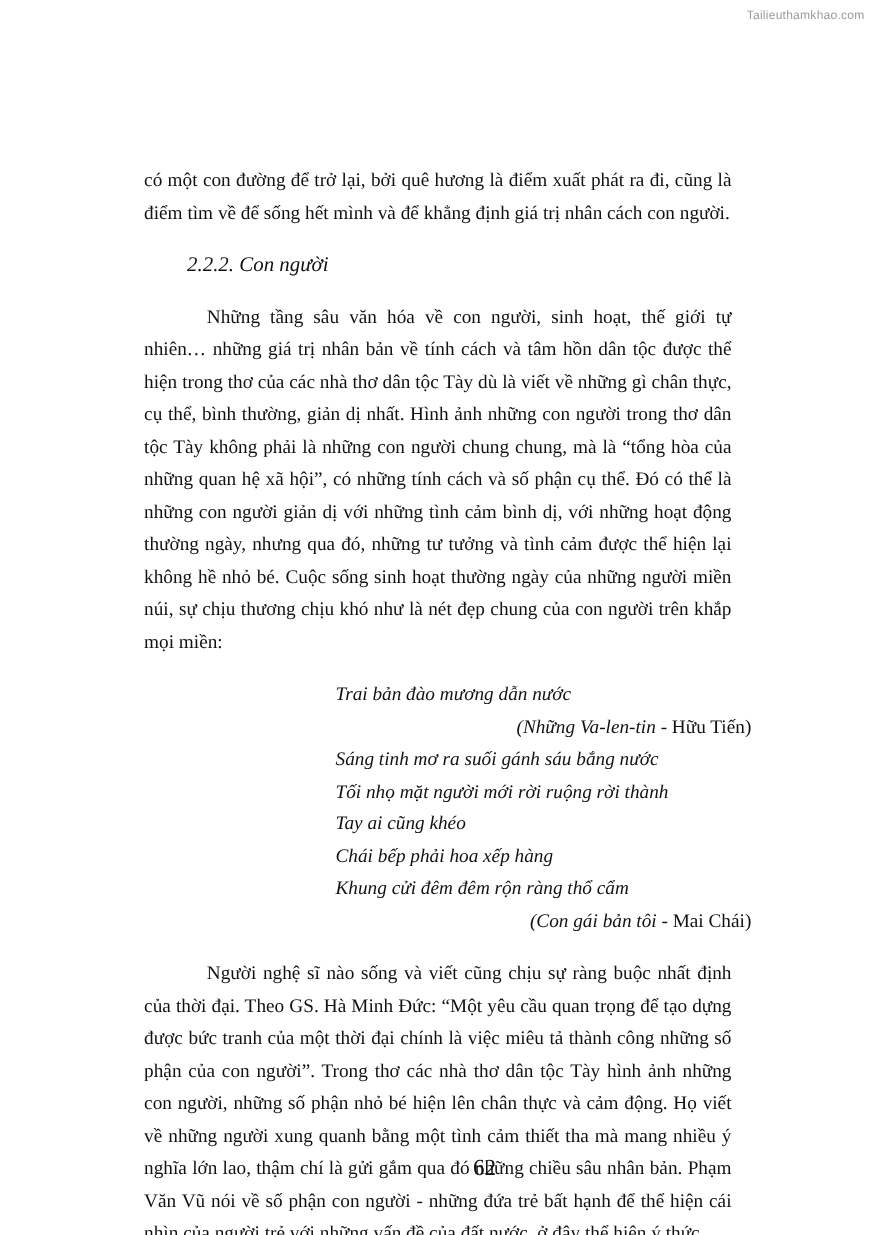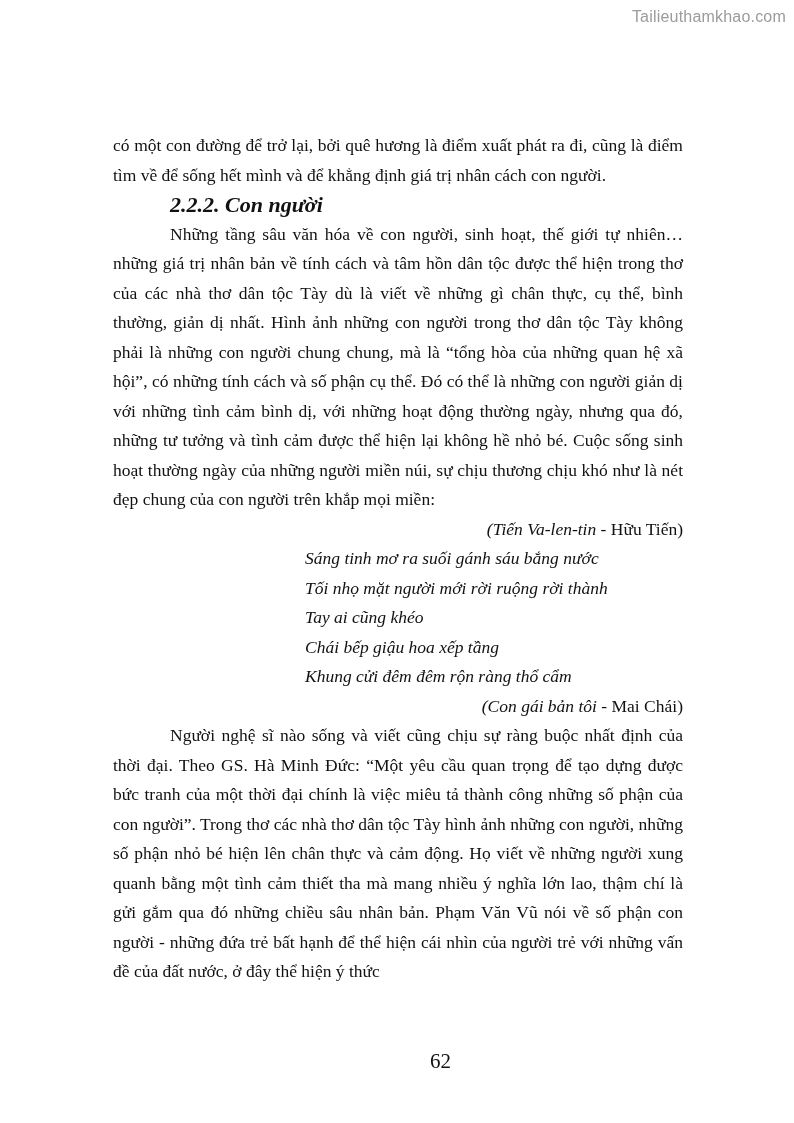--- a/index.html
+++ b/index.html
@@ -11,42 +11,42 @@
     background: #ffffff;
     font-family: "Liberation Serif", "DejaVu Serif", serif;
     color: #111111;
     overflow: hidden;
   }
   .watermark {
     position: absolute;
     top: 8px;
     right: 8px;
     font-family: "Liberation Sans", "DejaVu Sans", sans-serif;
-    font-size: 16px;
+    font-size: 11px;
     color: #9b9b9b;
     letter-spacing: 0.2px;
   }
   .content {
     position: absolute;
     left: 113px;
     top: 131px;
     width: 570px;
     font-size: 17.5px;
     line-height: 29.5px;
   }
   .body-para {
-    margin: 0;
+    margin: 18px;
     text-align: justify;
     text-align-last: left;
   }
   .body-para.indented { text-indent: 57px; }
   .section-heading {
     margin: 0;
-    font-size: 22px;
-    font-weight: bold;
+    font-size: 19px;
+    font-weight: normal;
     font-style: italic;
     text-indent: 57px;
     line-height: 29.5px;
   }
   .poem {
     margin: 0 0 0 192px;
     font-style: italic;
   }
   .poem-line { white-space: nowrap; }
   .attribution {
@@ -72,29 +72,30 @@
 
   <div class="content">
 
     <p class="body-para">có một con đường để trở lại, bởi quê hương là điểm xuất phát ra đi, cũng là điểm tìm về để sống hết mình và để khẳng định giá trị nhân cách con người.</p>
 
     <h3 class="section-heading">2.2.2. Con người</h3>
 
     <p class="body-para indented">Những tầng sâu văn hóa về con người, sinh hoạt, thế giới tự nhiên… những giá trị nhân bản về tính cách và tâm hồn dân tộc được thể hiện trong thơ của các nhà thơ dân tộc Tày dù là viết về những gì chân thực, cụ thể, bình thường, giản dị nhất. Hình ảnh những con người trong thơ dân tộc Tày không phải là những con người chung chung, mà là “tổng hòa của những quan hệ xã hội”, có những tính cách và số phận cụ thể. Đó có thể là những con người giản dị với những tình cảm bình dị, với những hoạt động thường ngày, nhưng qua đó, những tư tưởng và tình cảm được thể hiện lại không hề nhỏ bé. Cuộc sống sinh hoạt thường ngày của những người miền núi, sự chịu thương chịu khó như là nét đẹp chung của con người trên khắp mọi miền:</p>
 
     <div class="poem">
+      <div class="poem-line">Trai bản đào mương dẫn nước</div>
     </div>
 
-    <p class="attribution"><span class="work-title">(Tiến Va-len-tin</span><span class="author"> - Hữu Tiến)</span></p>
+    <p class="attribution"><span class="work-title">(Những Va-len-tin</span><span class="author"> - Hữu Tiến)</span></p>
 
     <div class="poem">
       <div class="poem-line">Sáng tinh mơ ra suối gánh sáu bắng nước</div>
       <div class="poem-line">Tối nhọ mặt người mới rời ruộng rời thành</div>
       <div class="poem-line">Tay ai cũng khéo</div>
-      <div class="poem-line">Chái bếp giậu hoa xếp tầng</div>
+      <div class="poem-line">Chái bếp phải hoa xếp hàng</div>
       <div class="poem-line">Khung cửi đêm đêm rộn ràng thổ cẩm</div>
     </div>
 
     <p class="attribution"><span class="work-title">(Con gái bản tôi</span><span class="author"> - Mai Chái)</span></p>
 
     <p class="body-para indented">Người nghệ sĩ nào sống và viết cũng chịu sự ràng buộc nhất định của thời đại. Theo GS. Hà Minh Đức: “Một yêu cầu quan trọng để tạo dựng được bức tranh của một thời đại chính là việc miêu tả thành công những số phận của con người”. Trong thơ các nhà thơ dân tộc Tày hình ảnh những con người, những số phận nhỏ bé hiện lên chân thực và cảm động. Họ viết về những người xung quanh bằng một tình cảm thiết tha mà mang nhiều ý nghĩa lớn lao, thậm chí là gửi gắm qua đó những chiều sâu nhân bản. Phạm Văn Vũ nói về số phận con người - những đứa trẻ bất hạnh để thể hiện cái nhìn của người trẻ với những vấn đề của đất nước, ở đây thể hiện ý thức</p>
 
   </div>
 
   <div class="page-number">62</div>

